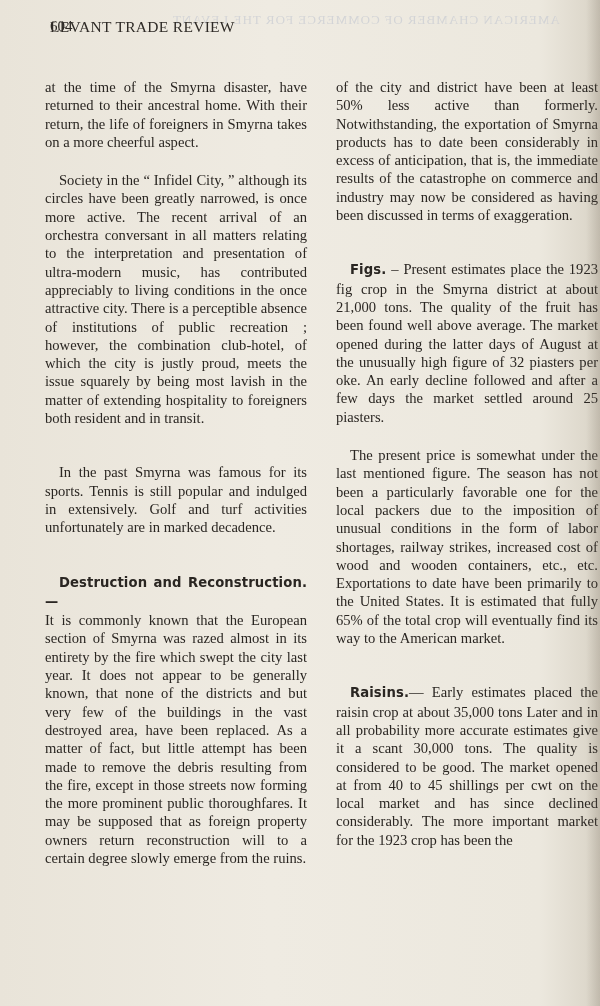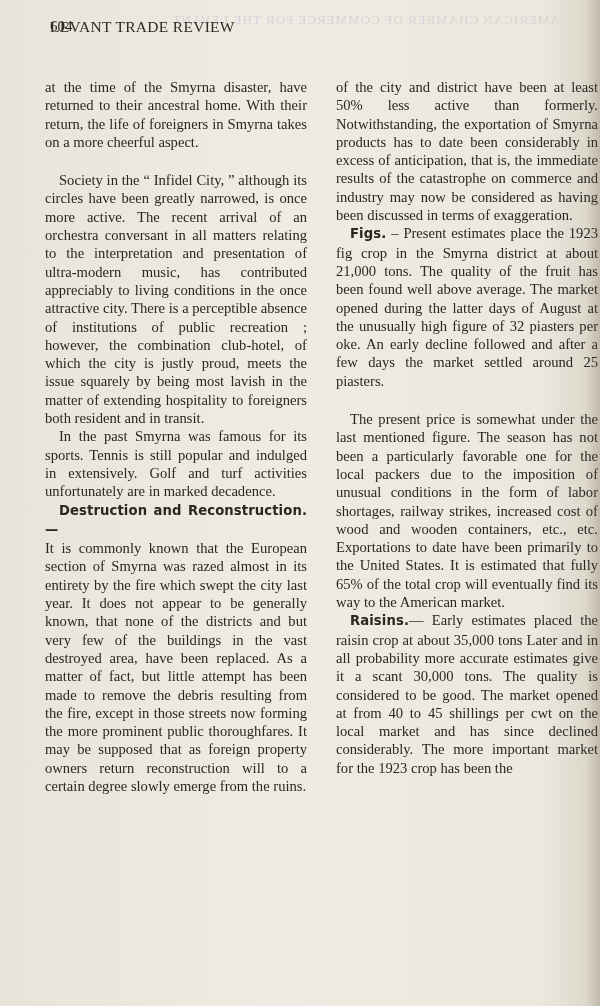--- a/index.html
+++ b/index.html
@@ -30,21 +30,21 @@
     font-size: 15.5px; letter-spacing: 0.3px; color: #2e2a26;
   }
   .col {
     position: absolute; top: 78px; width: 262px;
     font-size: 14.6px; line-height: 18.3px; text-align: justify;
     hyphens: manual;
   }
   .col-left { left: 45px; }
   .col-right { left: 336px; }
   .col p { margin: 0; text-indent: 0; }
-  .col p.indent { text-indent: 14px; }
+  .col p.indent { text-indent: 14px; margin-top: 36px; }
   .col p.gap { margin-top: 20px; }
   .col p.gap-lg { }
   .head {
     font-family: "DejaVu Sans", "Liberation Sans", sans-serif;
     font-weight: bold; font-size: 13.2px; letter-spacing: 0.1px;
   }
   .edge-shadow {
     position: absolute; right: 0; top: 0; width: 14px; height: 1006px;
     background: linear-gradient(90deg, rgba(0,0,0,0) 0%, rgba(120,110,95,0.25) 100%);
   }

